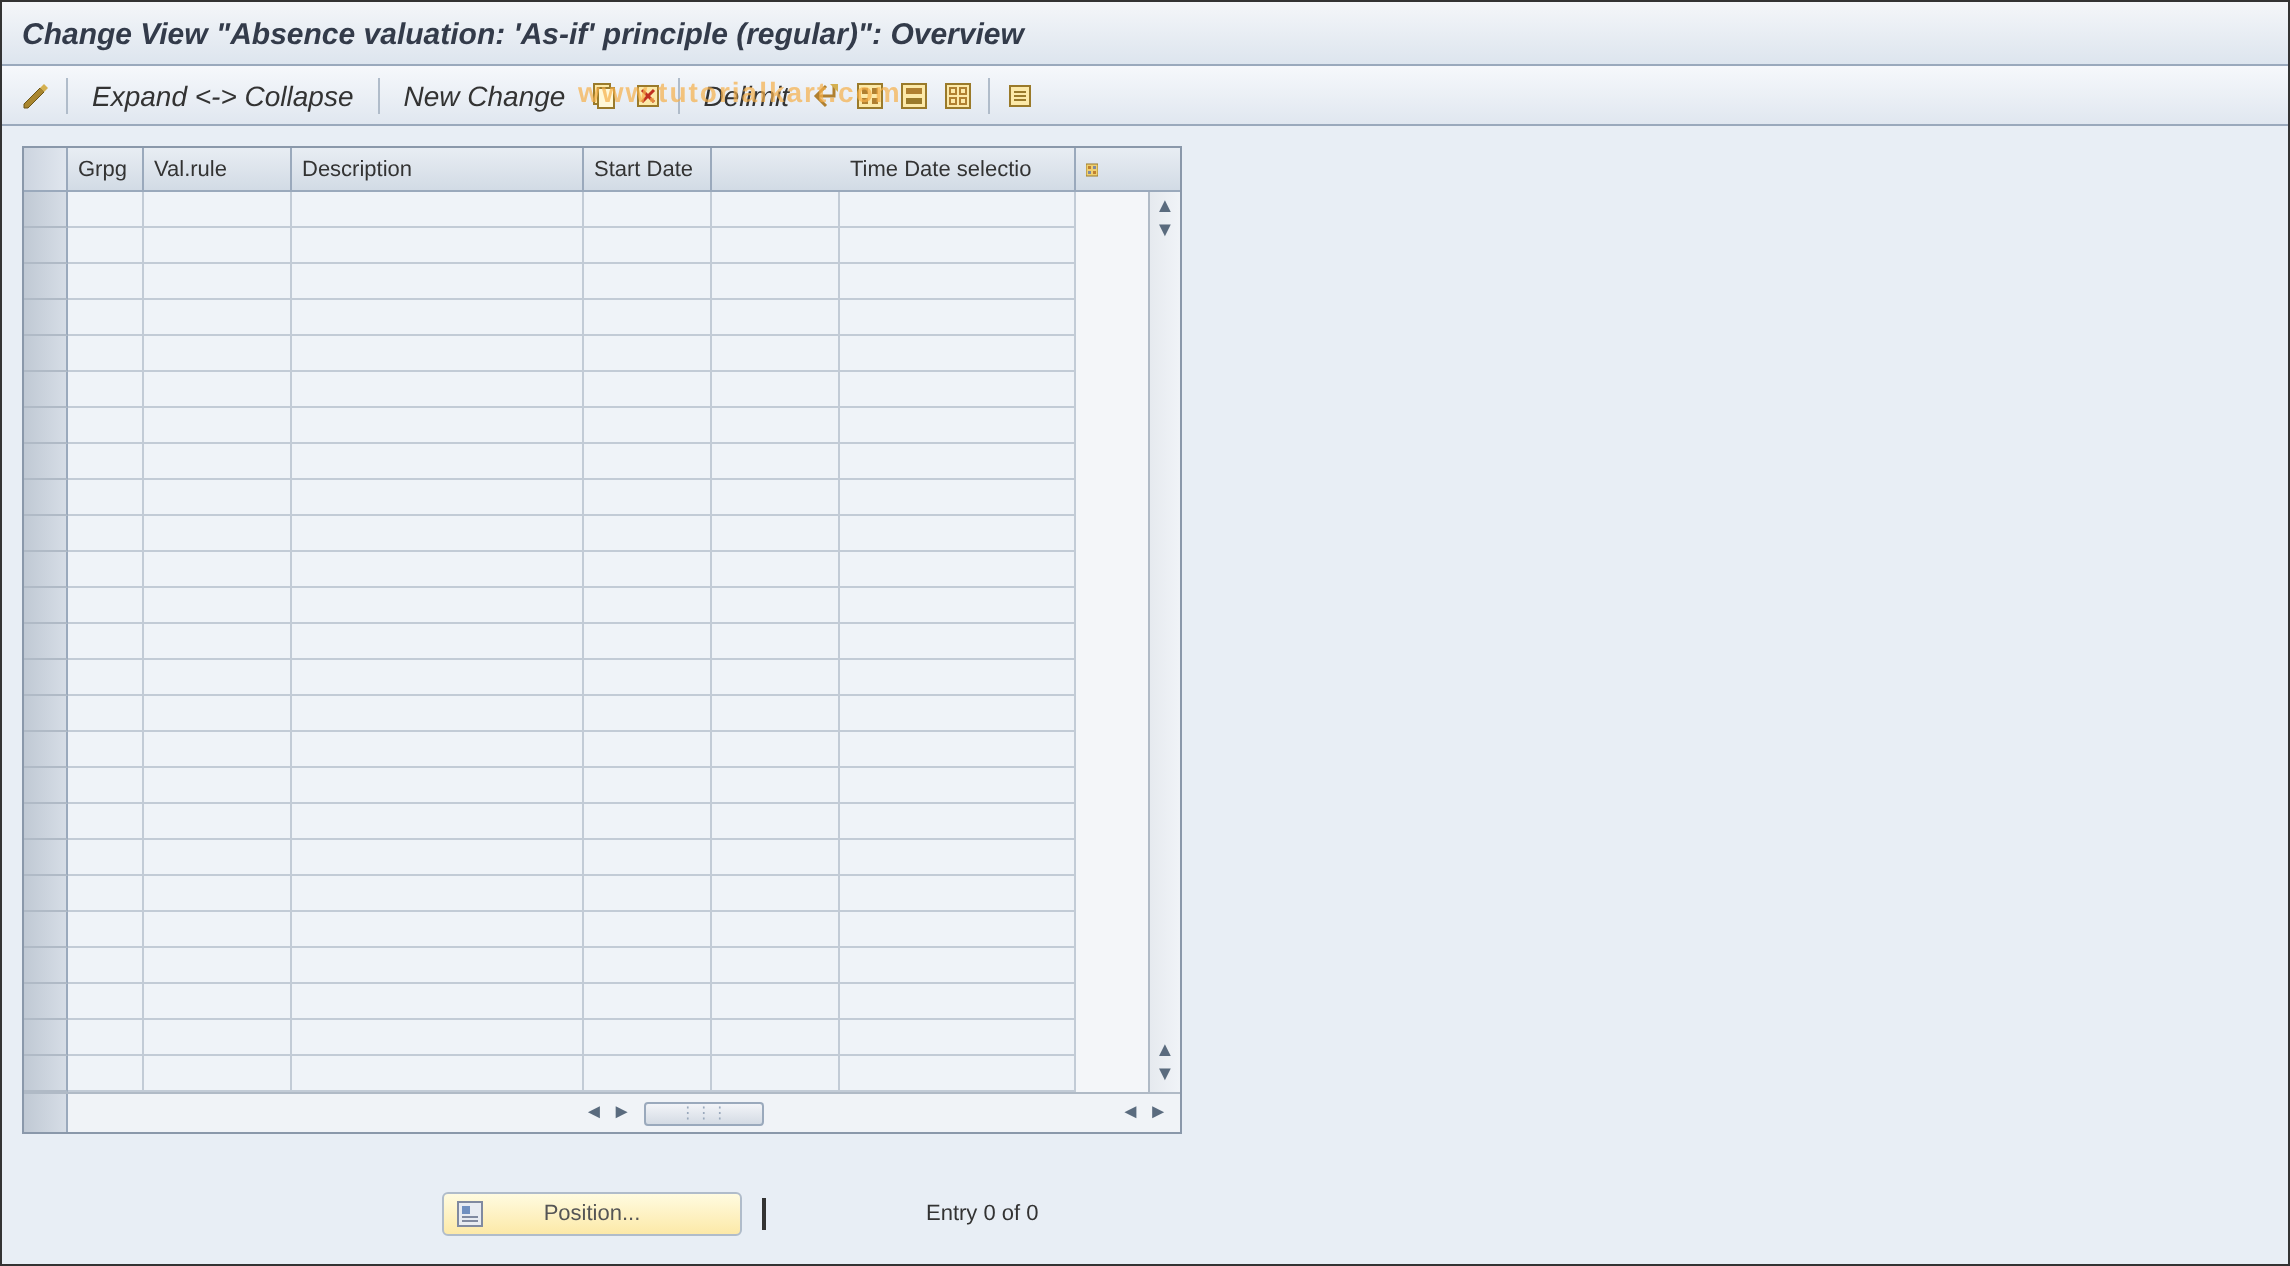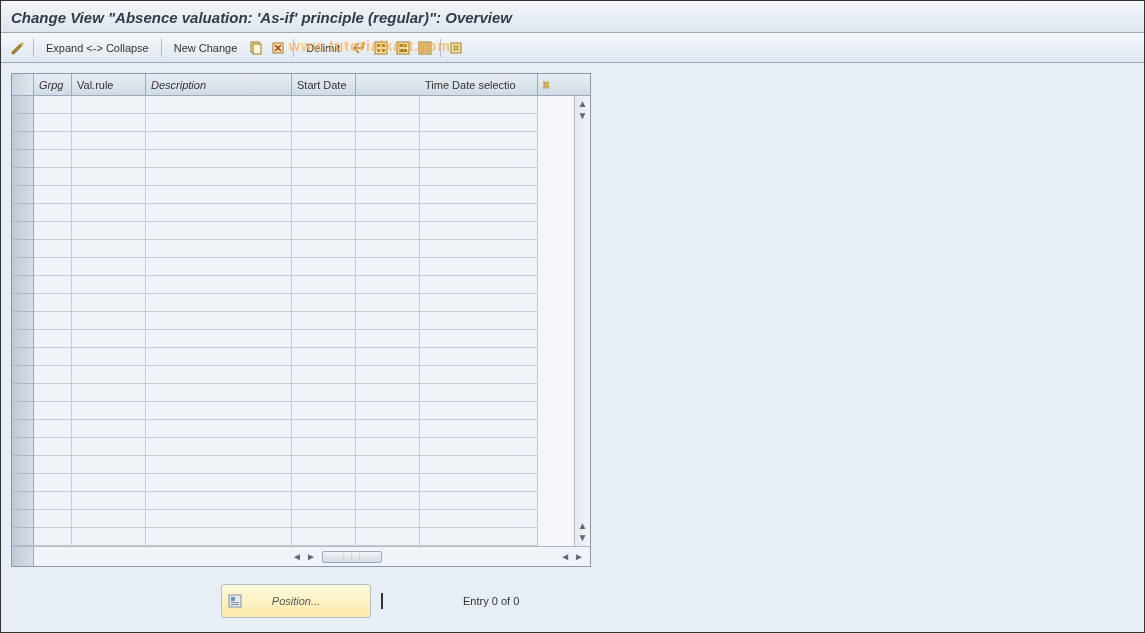--- a/index.html
+++ b/index.html
@@ -32,24 +32,25 @@
       display: flex;
       align-items: center;
       gap: 4px;
       height: 30px;
       position: relative;
     }
     .toolbar-item {
       display: inline-flex;
       align-items: center;
       padding: 3px 6px;
-      font-size: 11px;
+      font-size: 14px;
       color: #333;
       cursor: pointer;
       border-radius: 2px;
+      font-style: italic;
     }
     .toolbar-icon {
       width: 18px;
       height: 18px;
       display: inline-flex;
       align-items: center;
       justify-content: center;
       cursor: pointer;
       border-radius: 2px;
       padding: 1px;
@@ -92,23 +93,23 @@
       border-right: 1px solid #9aa9bc;
       padding: 4px 5px;
       font-size: 11px;
       color: #333;
       display: flex;
       align-items: center;
       white-space: nowrap;
       overflow: hidden;
     }
     .th-rowsel { width: 22px; background: linear-gradient(to right, #ccd4df, #e0e6ee); flex-shrink:0;}
-    .th-grpg { width: 38px; flex-shrink:0;font-style:italic;}
+    .th-grpg { width: 38px; flex-shrink:0;}
     .th-valrule { width: 74px; flex-shrink:0;}
-    .th-desc { width: 146px; flex-shrink:0;font-style:italic;}
+    .th-desc { width: 146px; flex-shrink:0;}
     .th-start { width: 64px; flex-shrink:0;}
     .th-end { width: 64px; flex-shrink:0;margin-top:32px;}
     .th-time { width: 118px; flex-shrink:0;}
     .th-config { width: 16px; display:flex; justify-content:center; align-items:center; border-right:none; flex-shrink:0;}
     .table-body-wrap {
       display: flex;
     }
     .table-body {
       flex: 1;
     }
@@ -193,27 +194,26 @@
     .position-btn {
       margin-left: 210px;
       background: linear-gradient(to bottom, #fffbe0, #fce9a8);
       border: 1px solid #b0bcca;
       border-radius: 3px;
       padding: 4px 21px;
       display: flex;
       align-items: center;
       gap: 30px;
       width: 150px;
-      height: 34px;
+      height: 22px;
       cursor: pointer;
       font-size: 11px;
       color: #555;
       justify-content: center;
       position: relative;
-      font-style: italic;
     }
     .position-btn .pos-icon {
       position: absolute;
       left: 6px;
       width:14px;
       height:14px;
     }
     .entry-text {
       margin-left: 70px;
       font-size: 11px;

